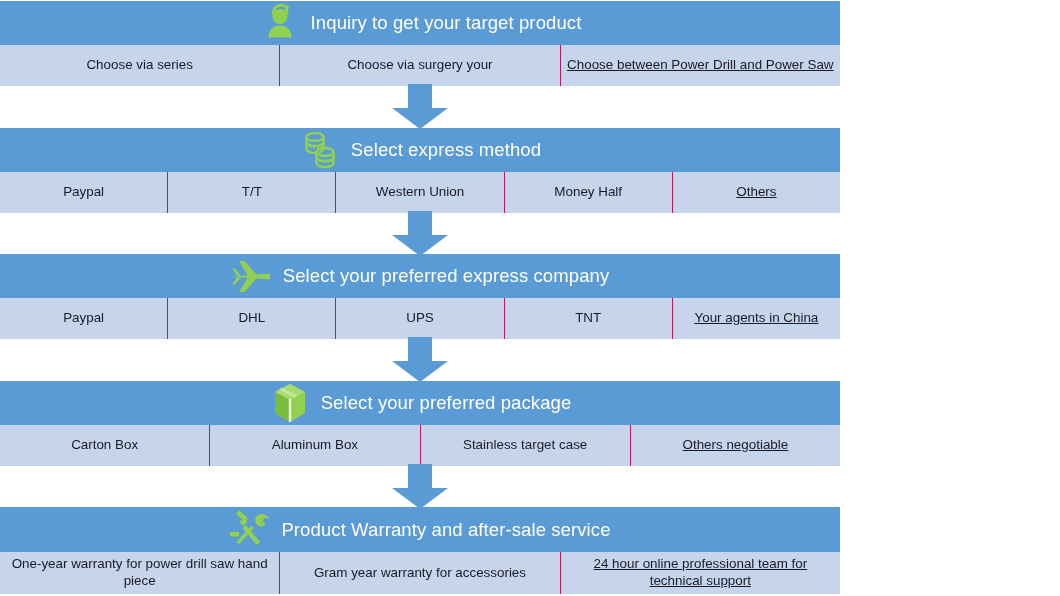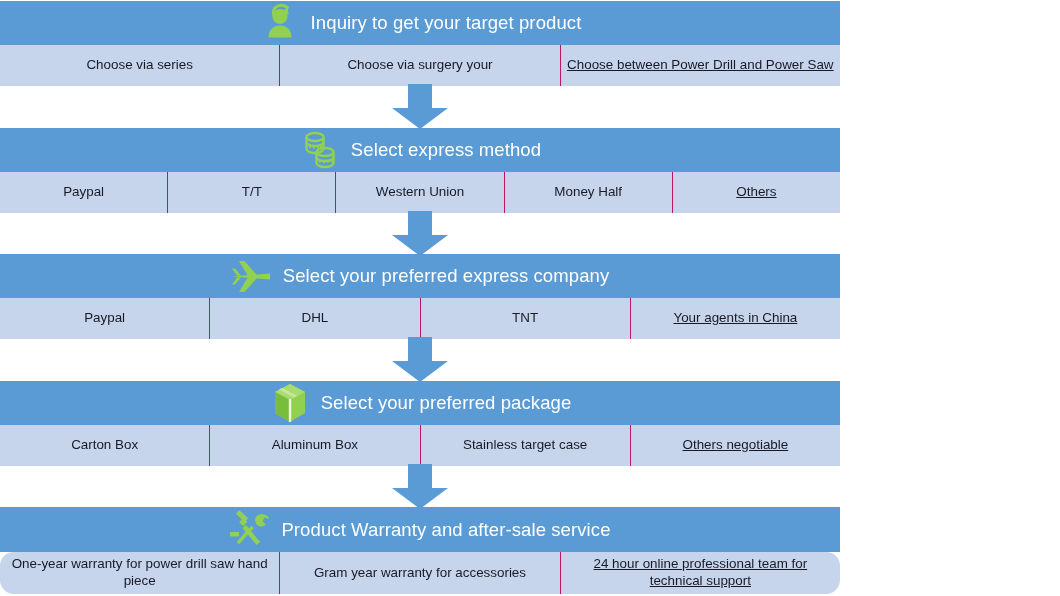--- a/index.html
+++ b/index.html
@@ -56,21 +56,21 @@
     white-space: nowrap;
   }
 
   
   .options {
     display: flex;
     background: #C6D5EC;
     height: 41px;
     align-items: stretch;
   }
-  .options.two-line { height: 42px; border-radius: 14px; }
+  .options.two-line { height: 42px; }
 
   .option {
     flex: 1 1 0;
     display: flex;
     align-items: center;
     justify-content: center;
     text-align: center;
     color: #1a1a26;
     font-size: 13.4px;
     line-height: 1.25;
@@ -196,20 +196,21 @@
               <path d="M7 21.5 L2 28.5 L5 28.5 L11 21.5 Z"></path>
             </g>
           </svg>
         </span>
         <span class="step-title">Select your preferred express company</span>
       </div>
     </div>
     <div class="options">
       <div class="option">Paypal</div>
       <div class="option">DHL</div>
+      <div class="option">UPS</div>
       <div class="option">TNT</div>
       <div class="option">Your agents in China</div>
     </div>
   </div>
 
   <div class="gap gap-3">
     <span class="arrow">
       <svg width="62" height="46" viewBox="0 0 62 46">
         <polygon points="19,0 43,0 43,24 59,24 31,45 3,24 19,24" fill="#5B9BD5"></polygon>
       </svg>

